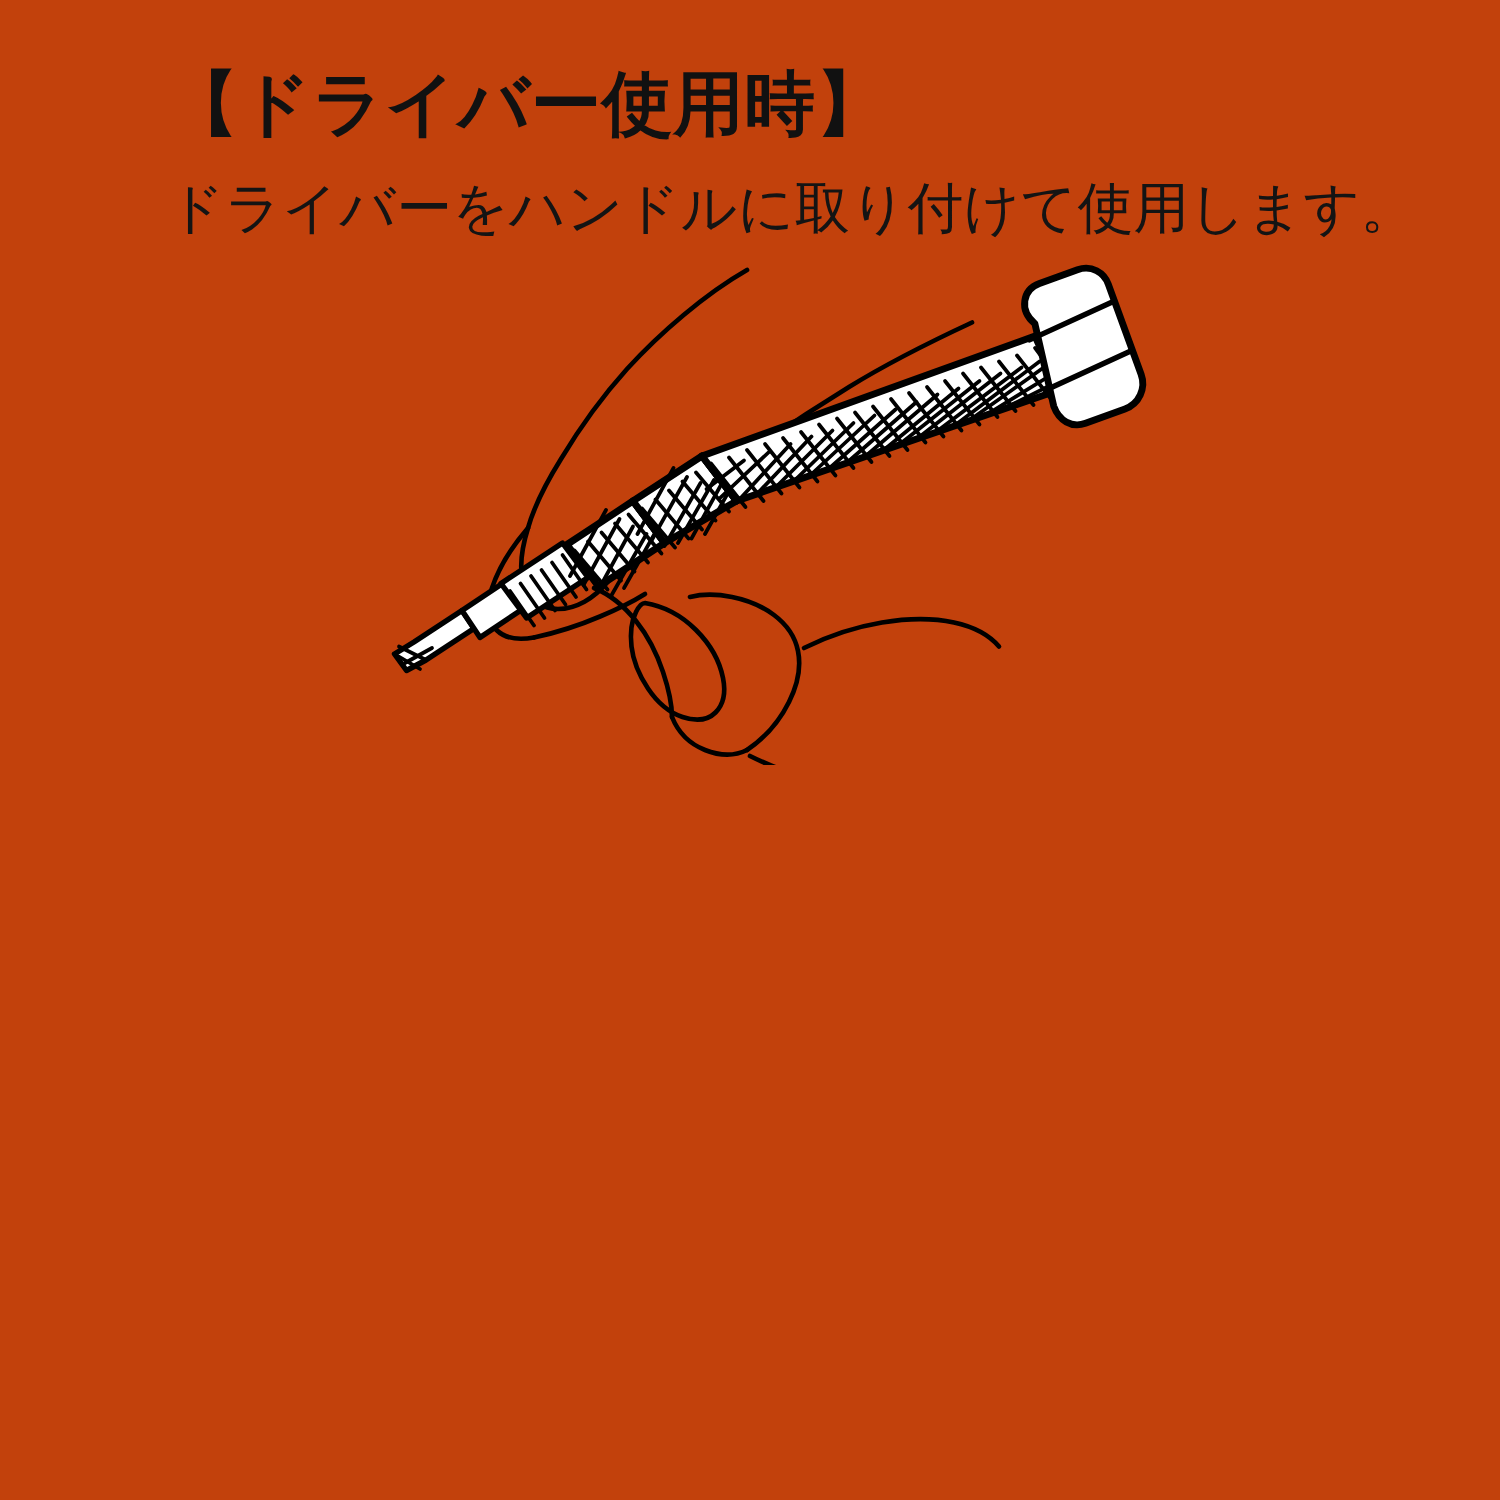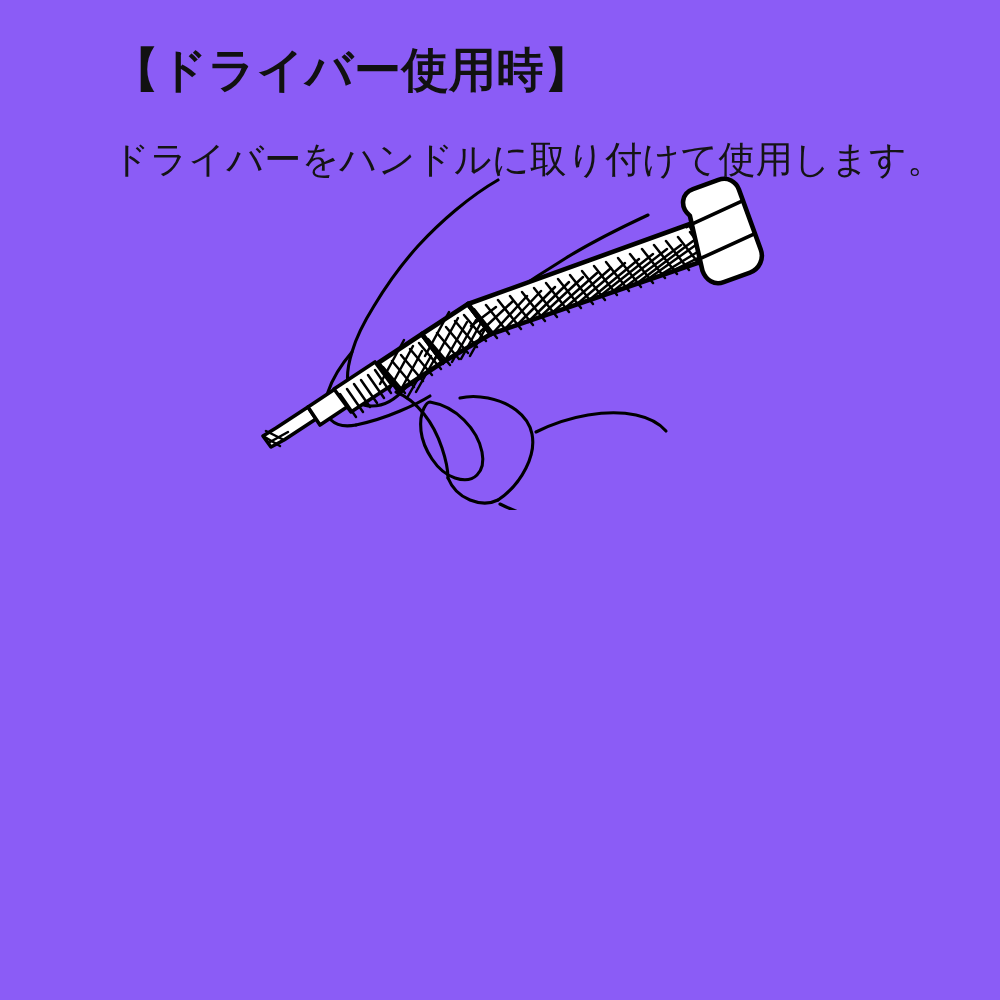--- a/index.html
+++ b/index.html
@@ -12,21 +12,21 @@
     height: 1000px;
     font-family: "DejaVu Sans", "Liberation Sans", sans-serif;
     color: #000000;
     overflow: hidden;
     position: relative;
   }
   .page {
     position: relative;
     width: 1000px;
     height: 1000px;
-    background: #8b5cf6;
+    background: #c2410c;
   }
   .section {
     position: absolute;
     left: 0;
     width: 1000px;
   }
   #section-driver { top: 0; height: 510px; }
   #section-nut    { top: 480px; height: 520px; }
 
   .heading {
@@ -42,21 +42,21 @@
     position: absolute;
     font-weight: normal;
     font-size: 37px;
     line-height: 1.0;
     letter-spacing: 0.2px;
     white-space: nowrap;
     color: #141414;
   }
 
   #heading-driver  { left: 112px; top: 46px; }
-  #subtitle-driver { left: 112px; top: 120px; margin-top: 21px; }
+  #subtitle-driver { left: 112px; top: 120px; }
 
   .figure {
     position: absolute;
     left: 0;
   }
   #figure-driver { top: 170px; }
 
   svg { display: block; }
   .ln {
     fill: none;

